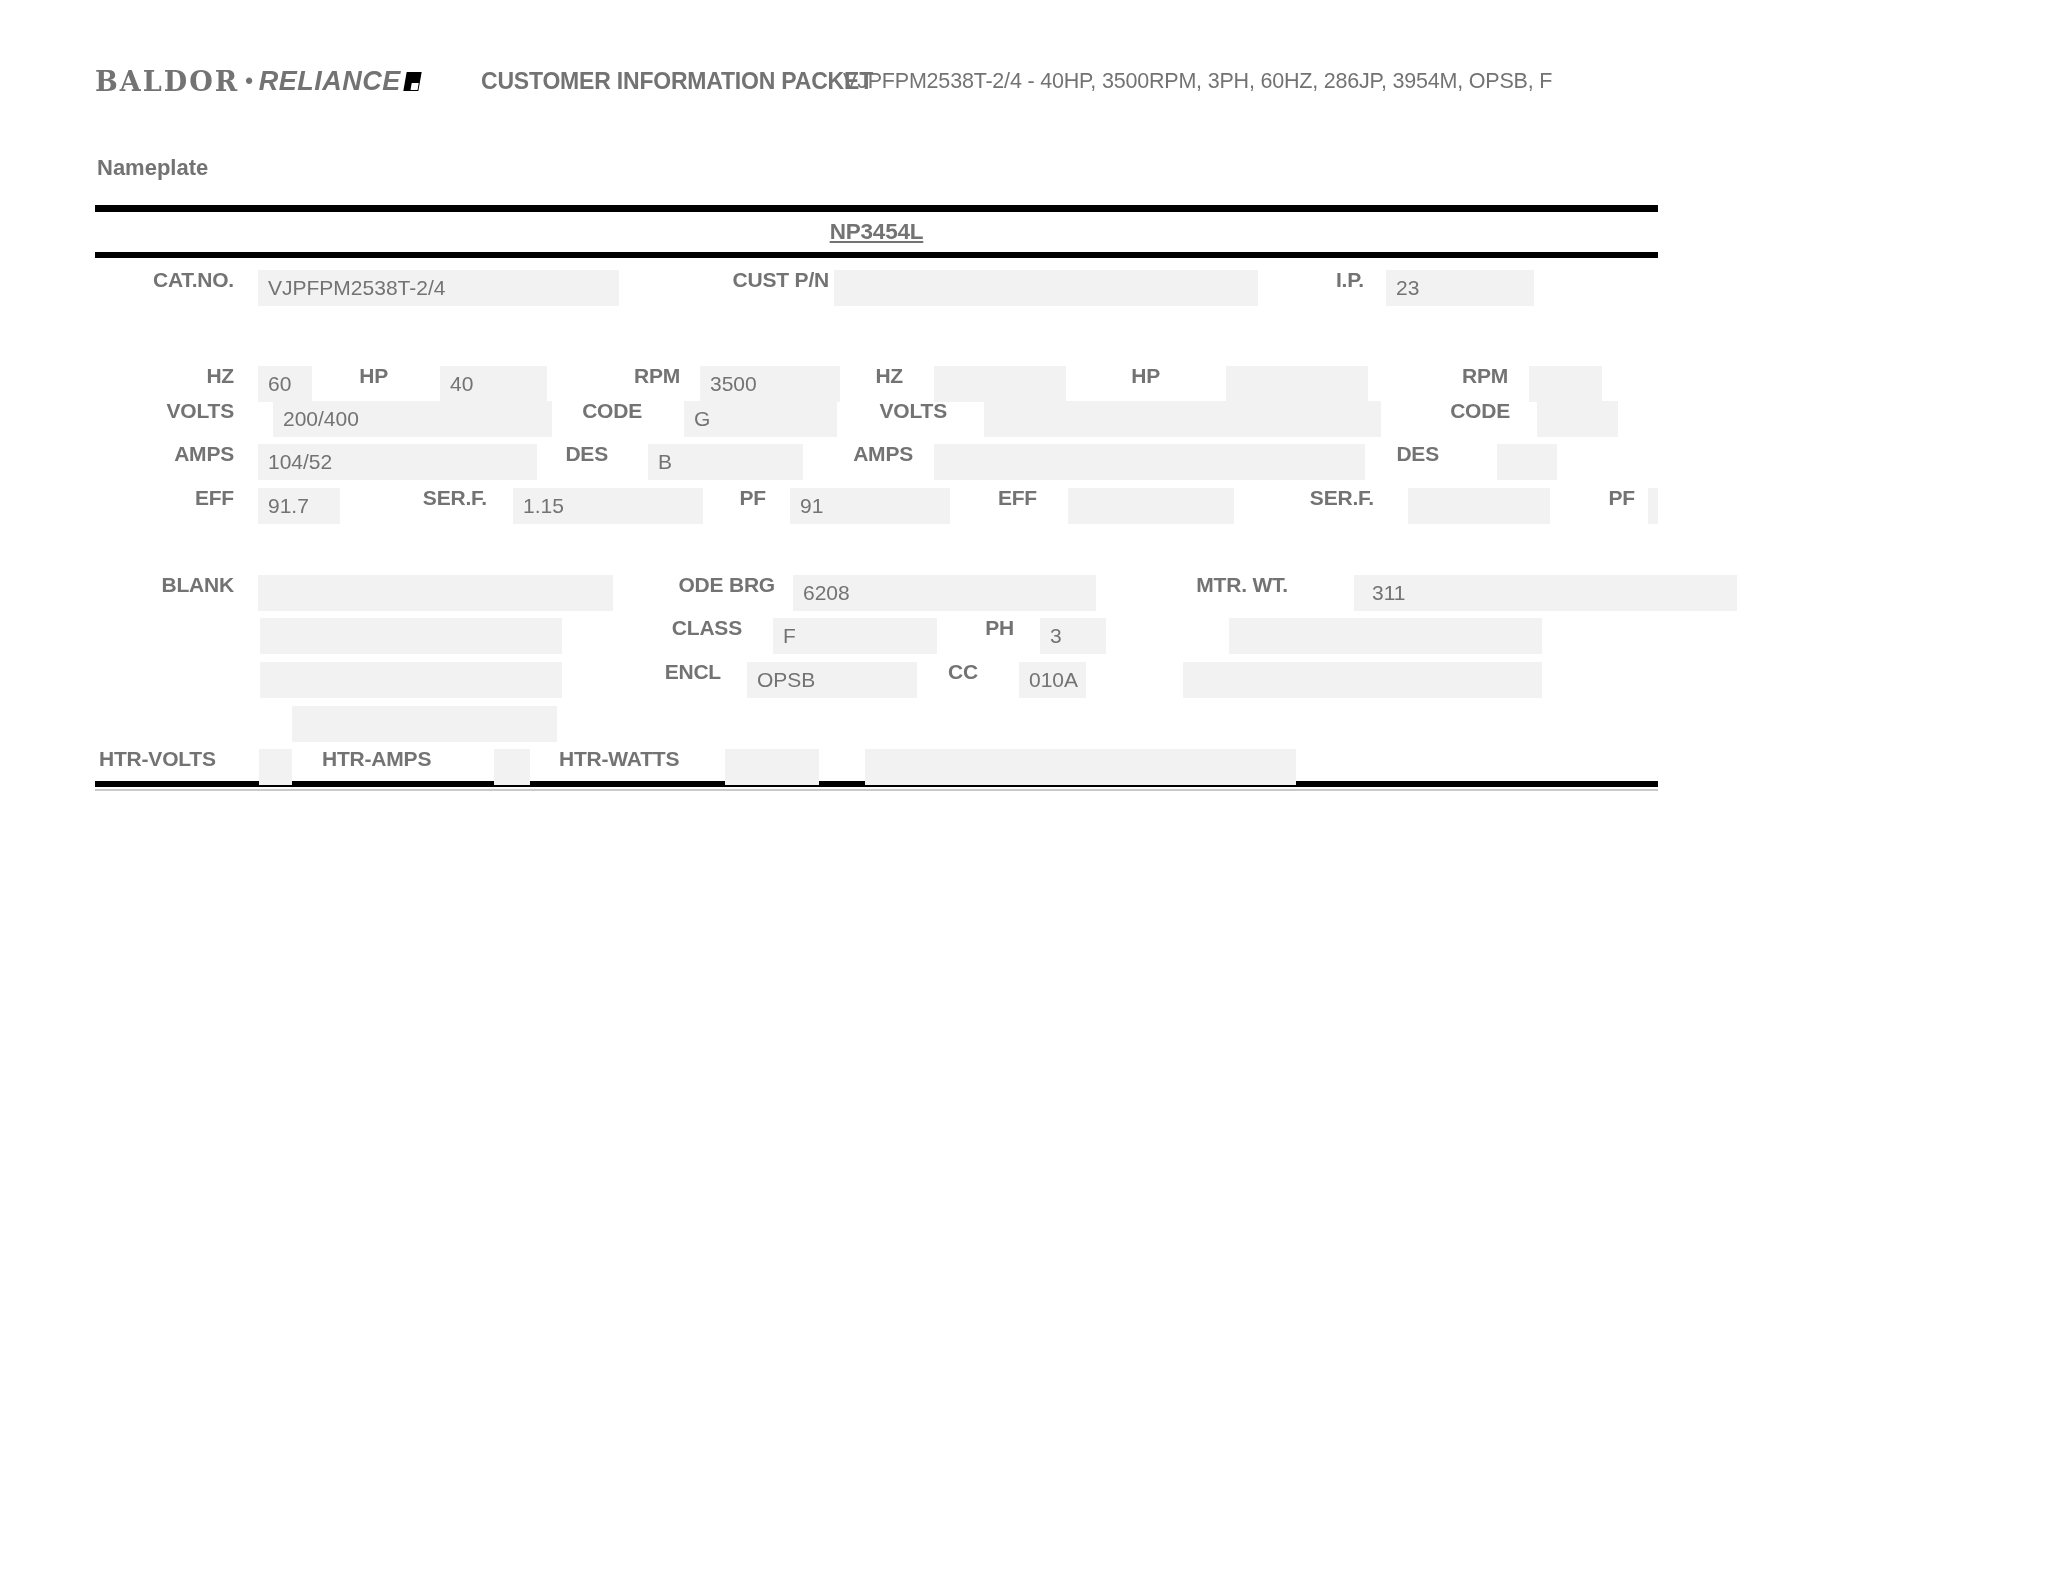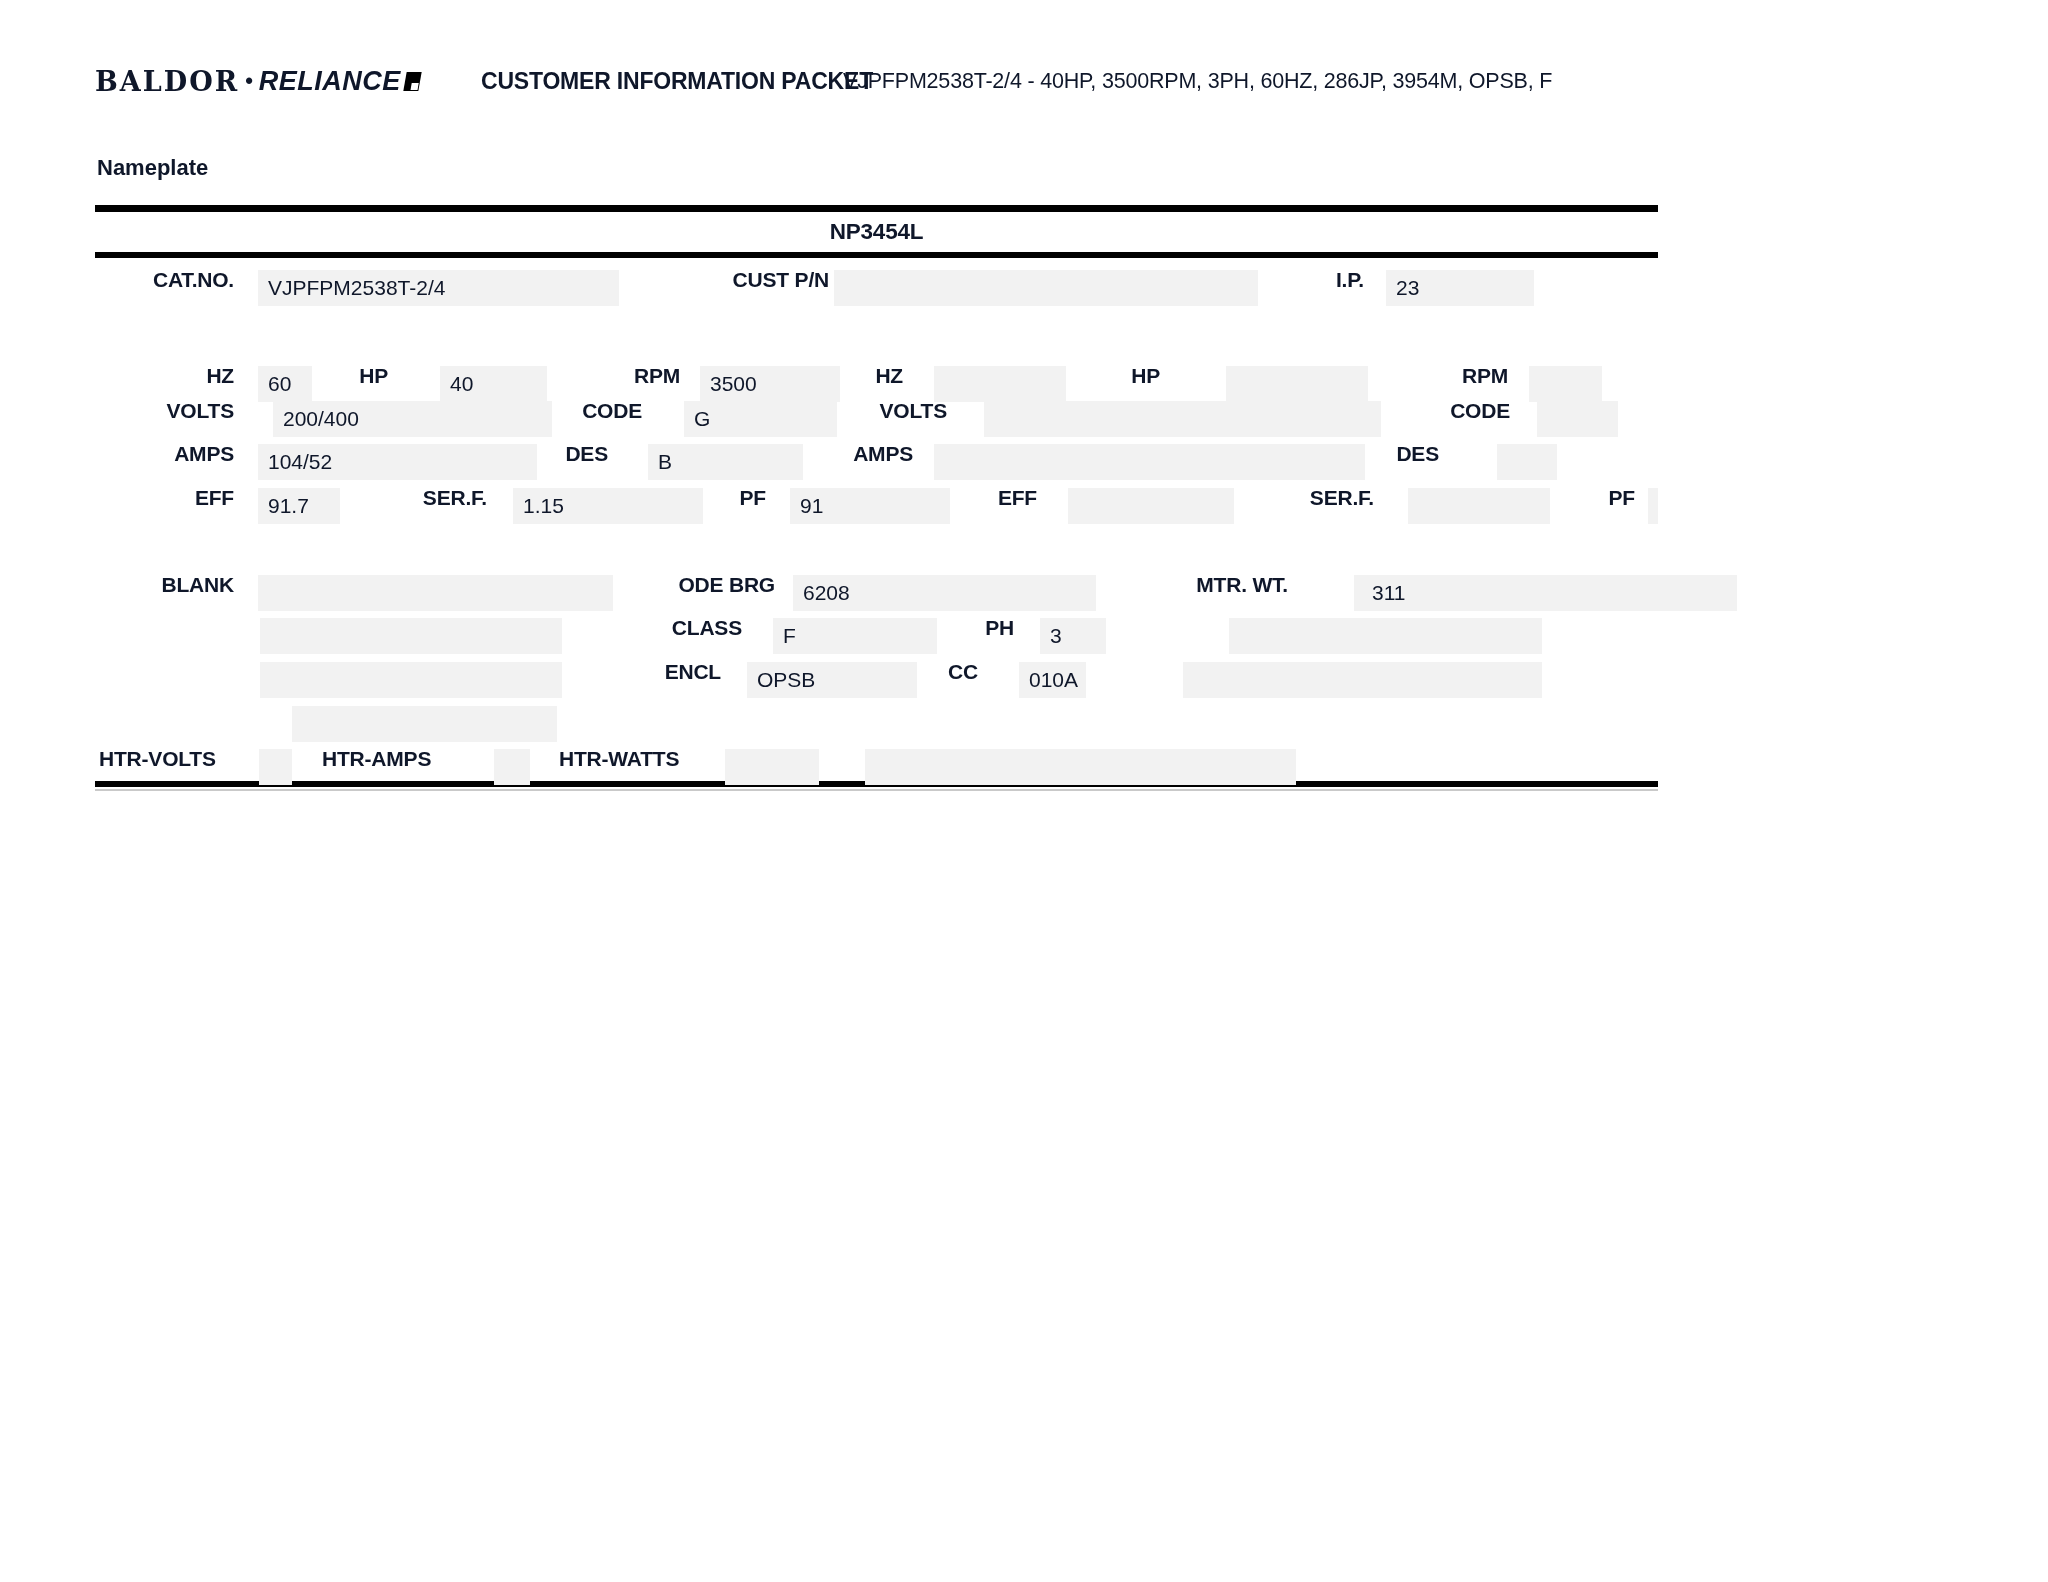--- a/index.html
+++ b/index.html
@@ -1,36 +1,36 @@
 <!DOCTYPE html>
 <html><head>
 <meta charset="utf-8">
 <style>
   html,body{margin:0;padding:0;background:#ffffff;}
   #page{position:relative;width:1772px;height:1582px;background:#ffffff;
-        font-family:"Liberation Sans",sans-serif;color:#0f172a;overflow:hidden;}
+        font-family:"Liberation Sans",sans-serif;color:#737373;overflow:hidden;}
 
   
   .hdr{position:absolute;top:62px;left:95px;width:1860px;height:38px;}
   .logo{position:absolute;left:0;top:0;height:38px;display:flex;align-items:center;}
   .baldor{font-family:"DejaVu Serif",serif;font-weight:900;font-size:27px;letter-spacing:2px;}
   .brand-dot{font-size:22px;font-weight:bold;margin:0 6px;}
   .reliance{font-style:italic;font-weight:800;font-size:27px;letter-spacing:0.5px;}
   .brand-mark{display:inline-block;width:15px;height:19px;background:#000;transform:skewX(-10deg);
               margin-left:4px;position:relative;}
   .brand-mark::after{content:"";position:absolute;right:1px;bottom:1px;width:7px;height:7px;background:#fff;}
   .doc-title{position:absolute;left:386px;top:0;height:38px;display:flex;align-items:center;
              font-weight:bold;font-size:23px;letter-spacing:-0.2px;white-space:nowrap;}
   .product{position:absolute;left:748px;top:0;height:38px;display:flex;align-items:center;
            font-size:21.5px;letter-spacing:-0.2px;white-space:nowrap;}
 
   .section-title{position:absolute;top:155px;left:97px;font-weight:bold;font-size:22px;}
 
   
-  .np{position:absolute;left:95px;top:205px;width:1563px;}
+  .np{position:absolute;left:95px;top:205px;width:1563px;text-decoration:underline;}
   .bar{height:7px;background:#000;}
   .np-title{height:40px;display:flex;align-items:center;justify-content:center;
             font-weight:bold;font-size:22.5px;letter-spacing:-0.2px;}
   .bar2{height:6px;background:#000;}
   .rows{position:relative;height:523px;}
   .row{position:absolute;left:0;width:100%;height:44px;}
   .lbl{position:absolute;top:0;height:44px;display:flex;align-items:center;justify-content:flex-end;
        font-weight:bold;font-size:21px;letter-spacing:-0.2px;white-space:nowrap;}
   .lbl.ll{justify-content:flex-start;}
   .fld{position:absolute;top:4px;height:36px;background:#f2f2f2;display:flex;align-items:center;

